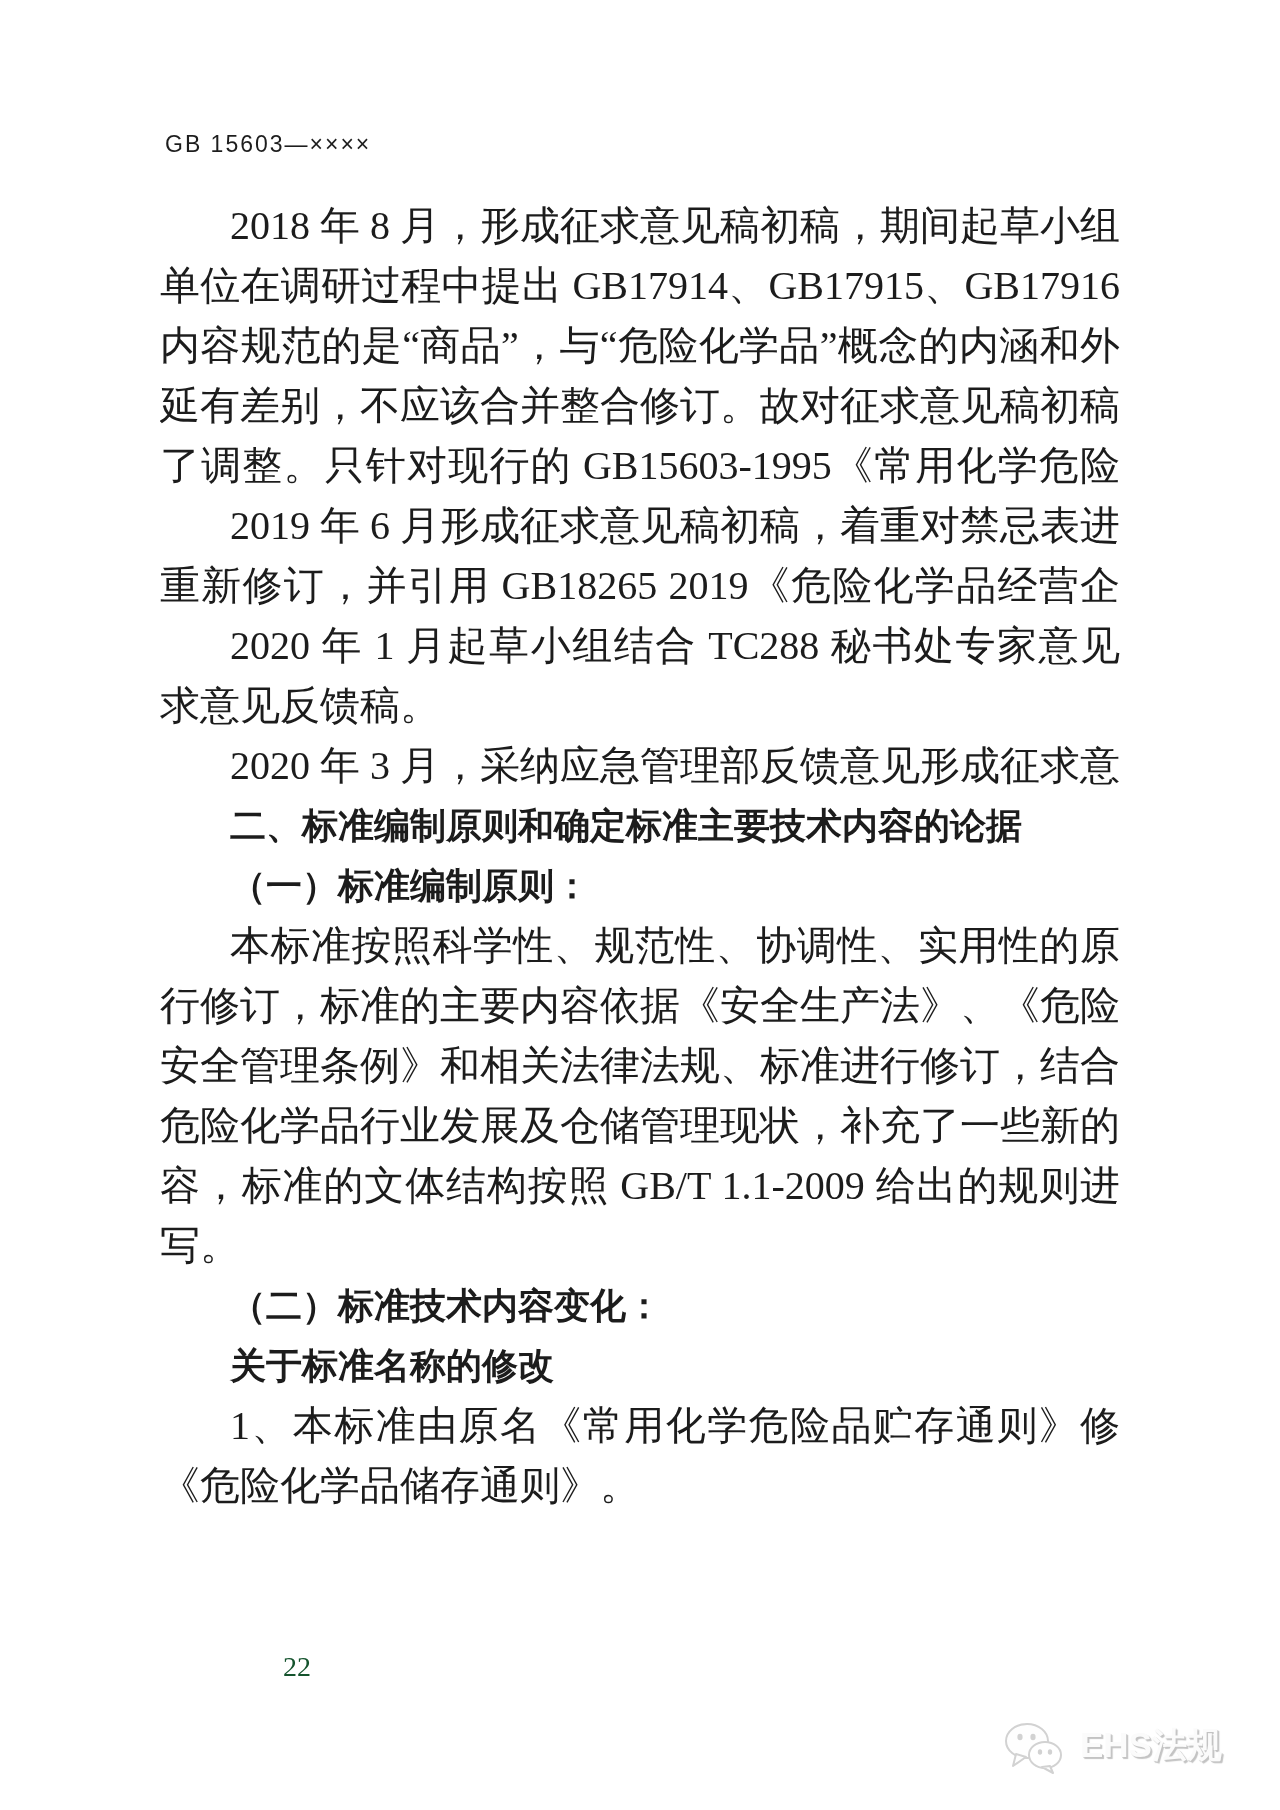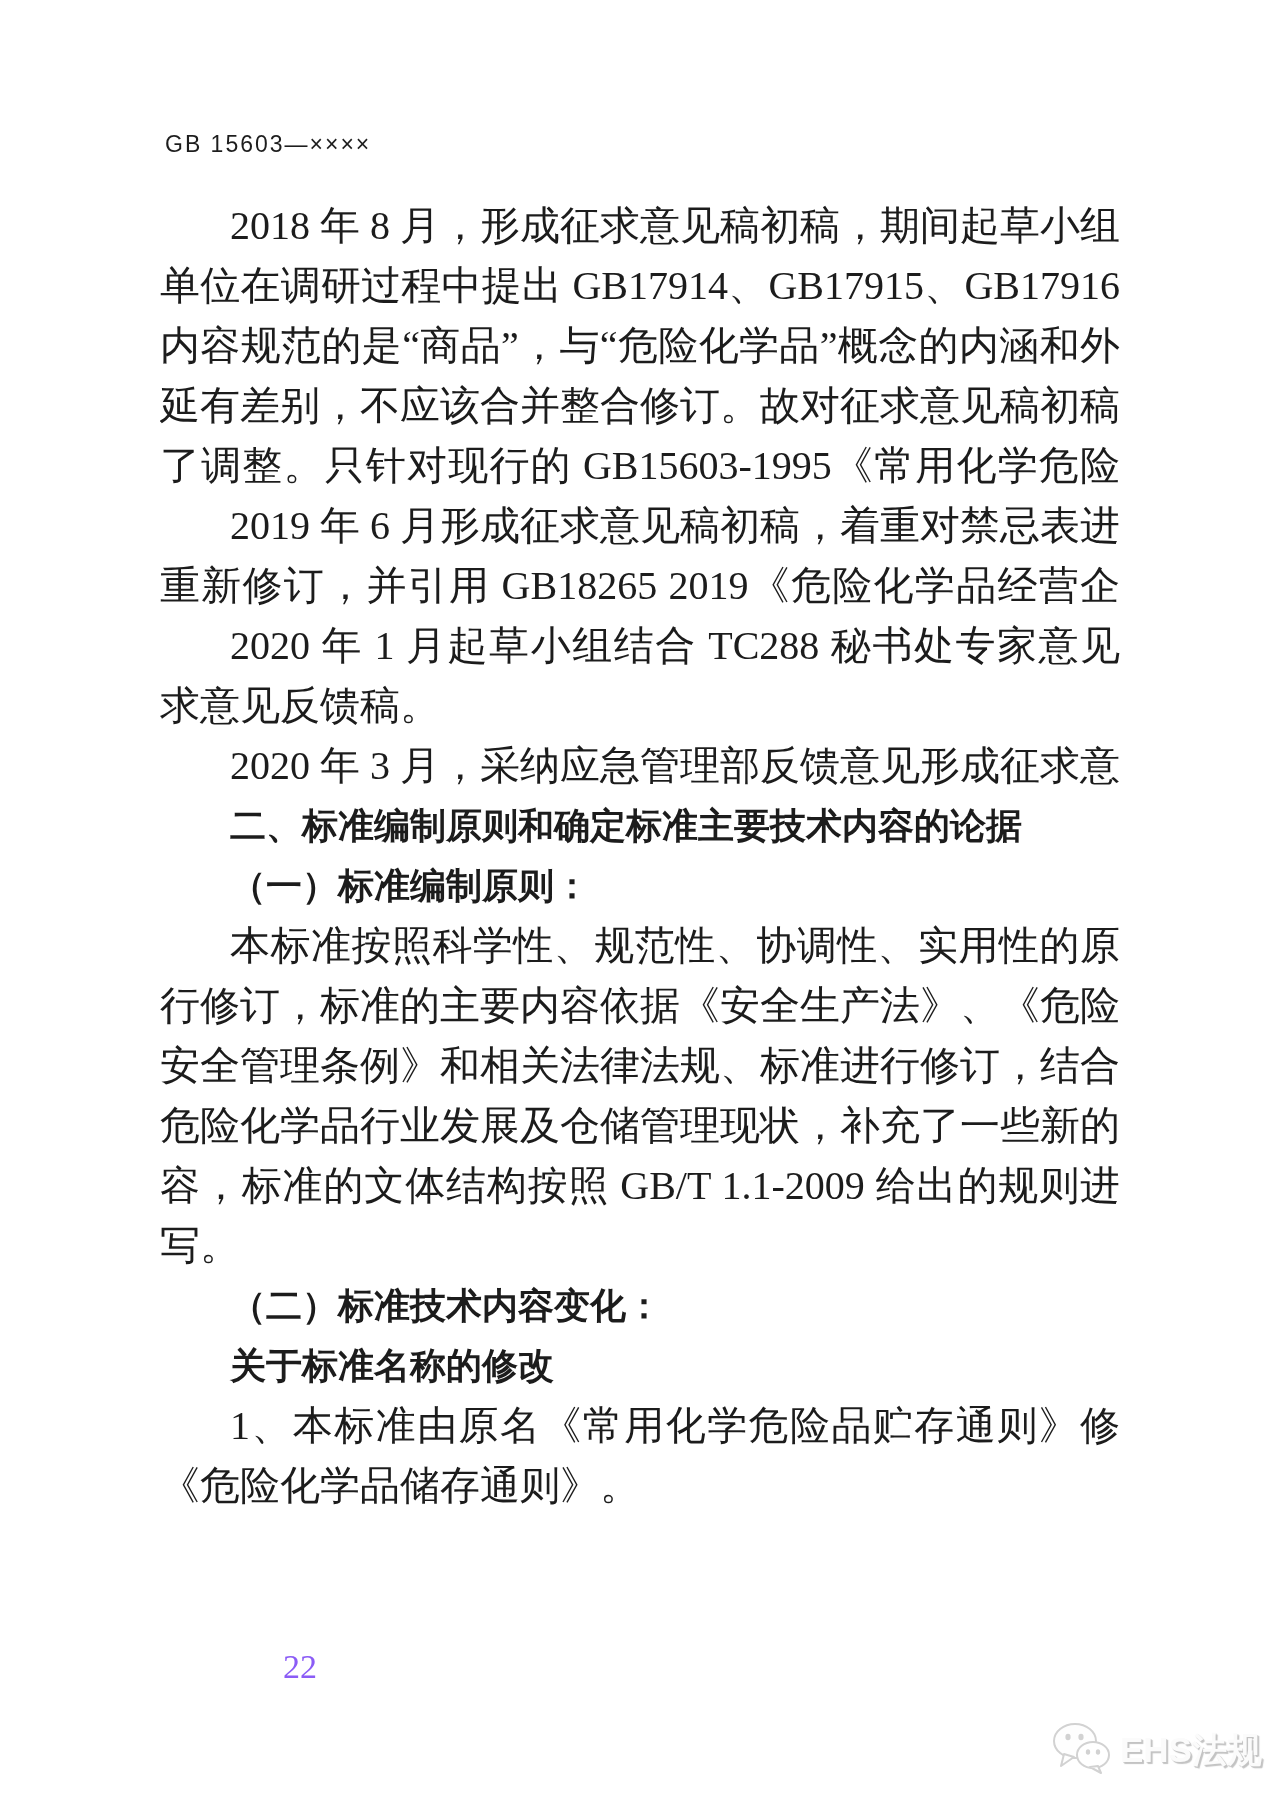--- a/index.html
+++ b/index.html
@@ -49,31 +49,31 @@
   .line.bold {
     font-family: "Liberation Sans", "DejaVu Sans", sans-serif;
     font-weight: bold;
     font-size: 36px;
     text-align-last: left;
   }
   .page-number {
     position: absolute;
     left: 283px;
     top: 1650px;
-    font-size: 34px;
+    font-size: 28px;
     line-height: 34px;
-    color: #8b5cf6;
+    color: #14532d;
   }
   .watermark {
     position: absolute;
-    left: 1052px;
+    left: 1004px;
     top: 1722px;
     display: flex;
-    align-items: flex-end;
-    gap: 8px;
+    align-items: flex-start;
+    gap: 16px;
   }
   .watermark-text {
     font-family: "Liberation Sans", "DejaVu Sans", sans-serif;
     font-size: 35px;
     font-weight: bold;
     color: #fbfbfb;
     text-shadow: 2px 2px 1px #c3c3c3, 1px 1px 0 #d8d8d8;
     white-space: nowrap;
   }
 </style>

